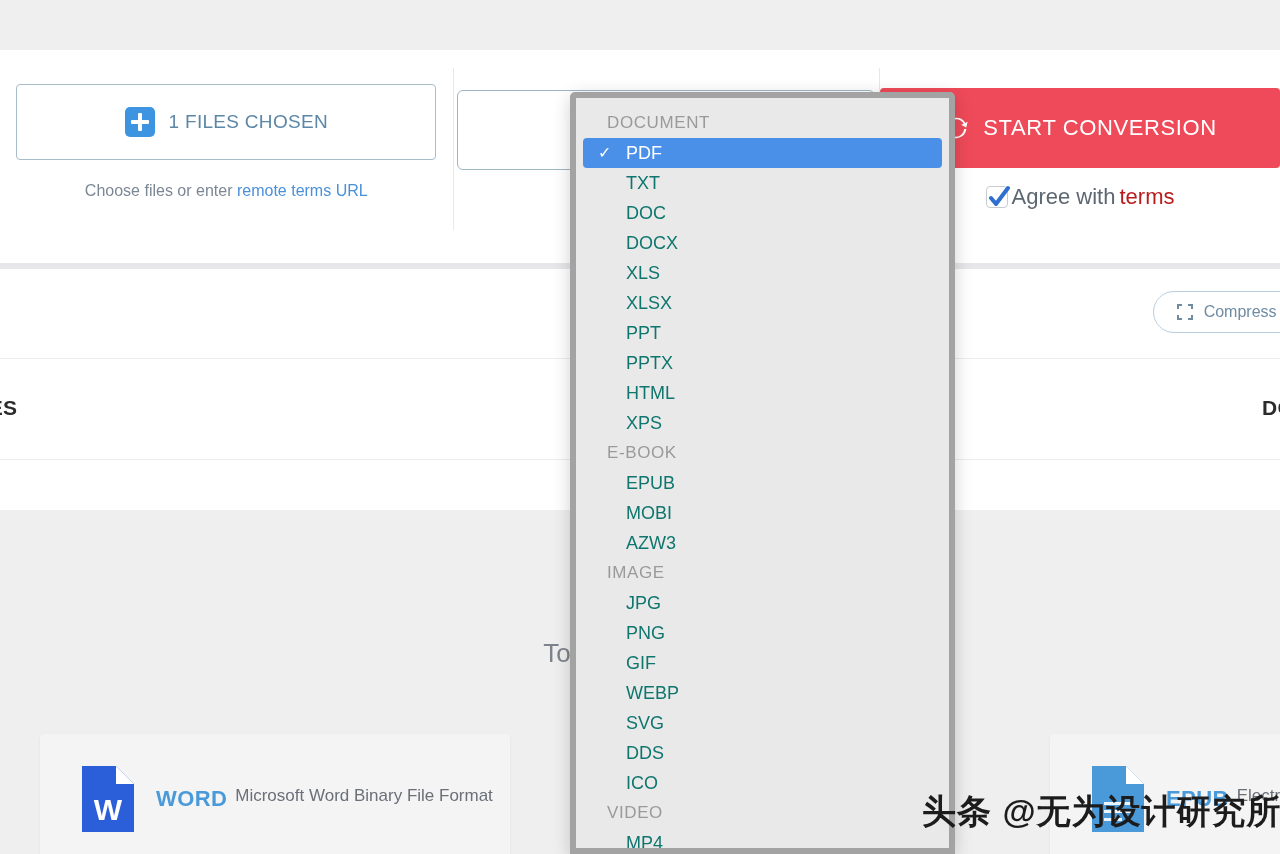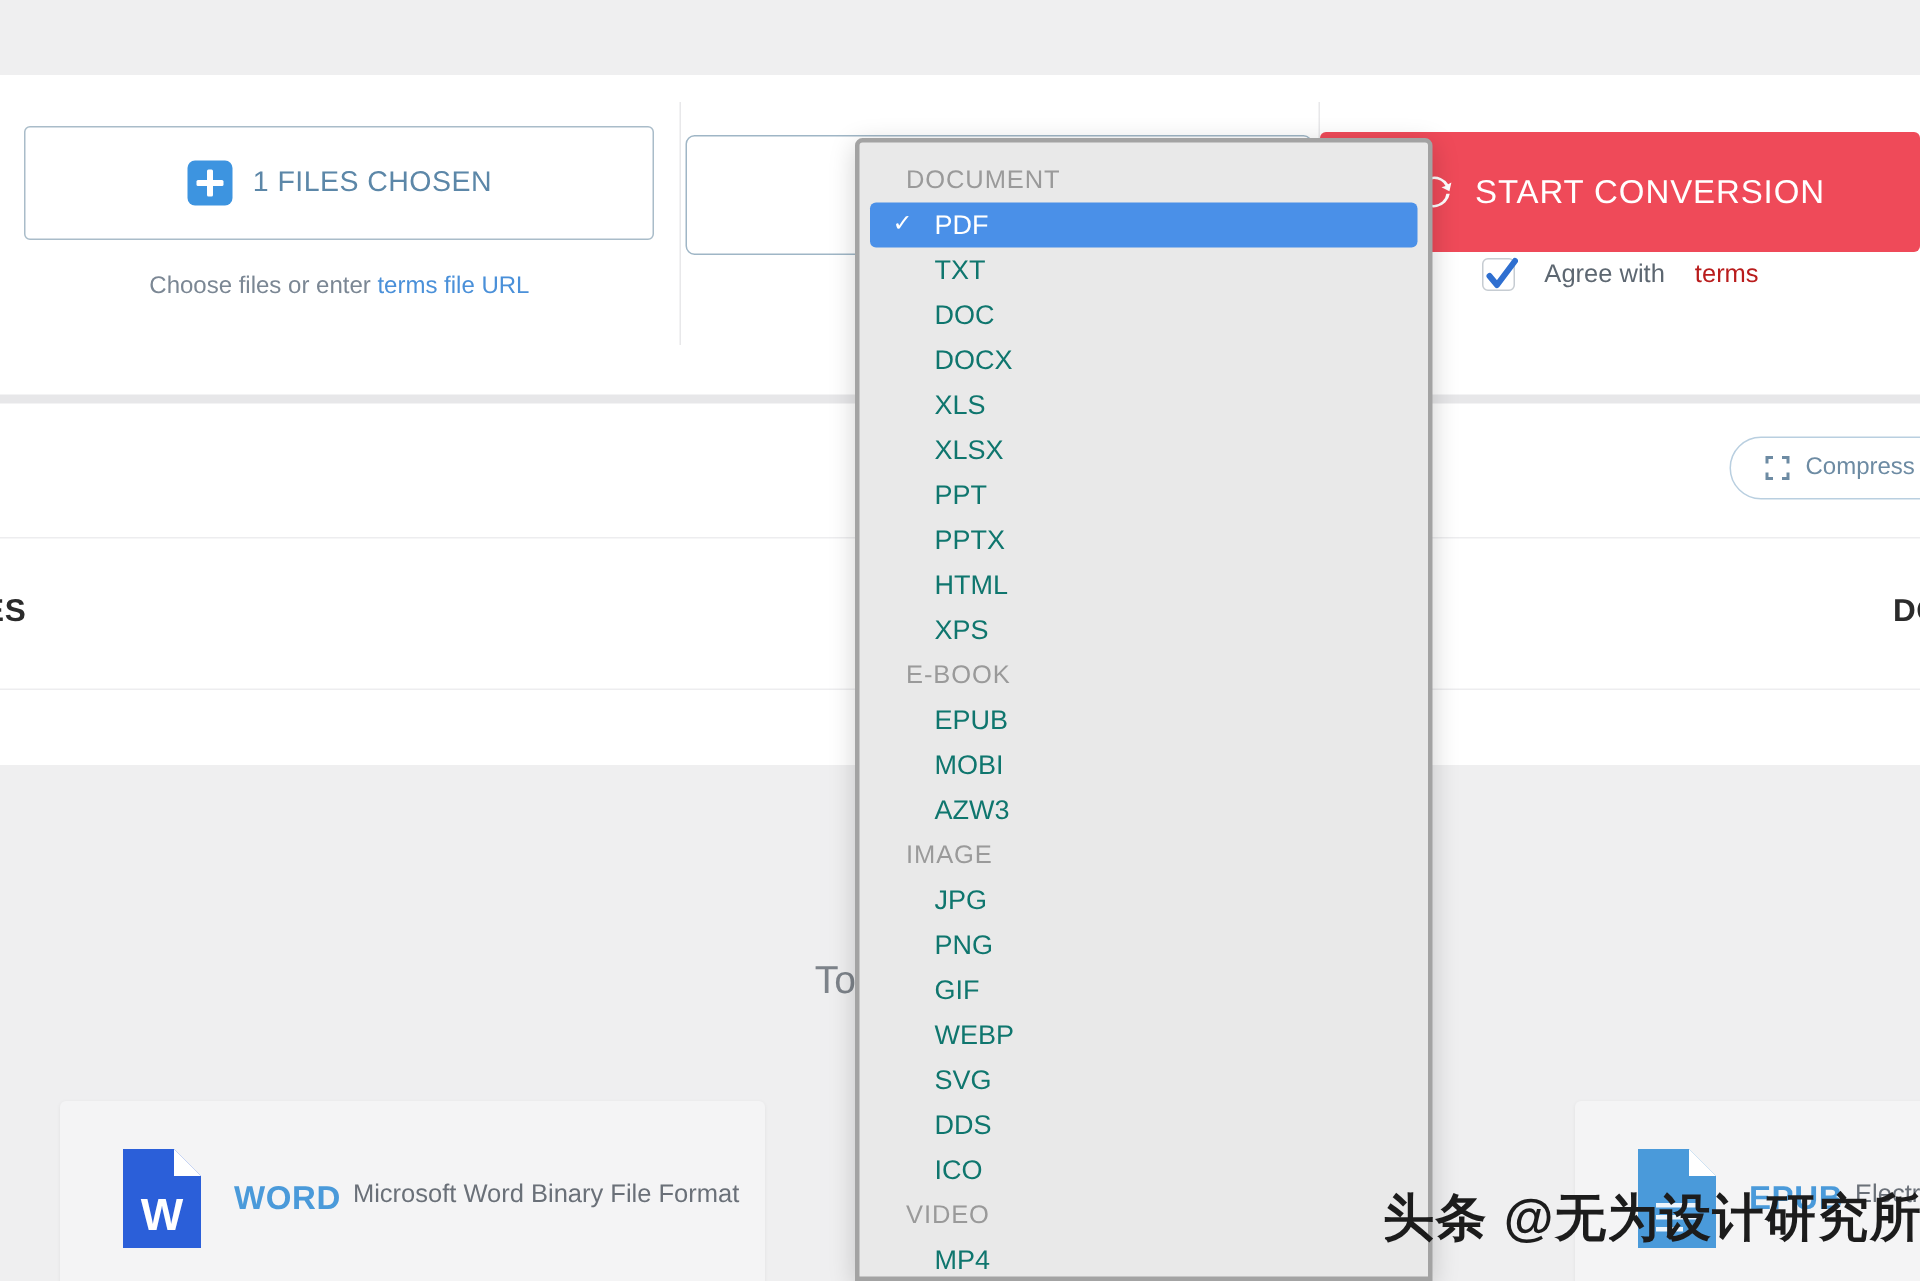--- a/index.html
+++ b/index.html
@@ -71,22 +71,22 @@
   }
 
   
   .start-btn {
     width: 400px; height: 80px; background: #ef4a59; border-radius: 4px;
     color: #fff; font-size: 22px; letter-spacing: .6px;
     display: flex; align-items: center; justify-content: center; gap: 14px;
     cursor: pointer; white-space: nowrap;
   }
   .refresh-icon { width: 26px; height: 26px; flex: none; }
-  .agree-row { margin-top: 4px; display: flex; align-items: center; gap: 20px;
-               font-size: 17px; color: #5d6771; white-space: nowrap; }
+  .agree-row { margin-top: 16px; display: flex; align-items: center; gap: 4px;
+               font-size: 22px; color: #5d6771; white-space: nowrap; }
   .checkbox {
     width: 22px; height: 22px; border: 1px solid #c6ccd2; border-radius: 4px;
     background: #fff; position: relative; flex: none;
   }
   .checkbox svg { position: absolute; left: 1px; top: -2px; }
   .agree-row a { color: #b91c1c; text-decoration: none; }
 
   
   .band-gray { position: absolute; left: 0; top: 213px; width: 1280px; height: 6px;
                background: #e7e7e9; }
@@ -139,21 +139,21 @@
 
   .doc-icon { width: 52px; height: 66px; flex: none; }
   .fc-text { display: flex; flex-direction: row; gap: 8px; }
   .fc-name { font-size: 22px; font-weight: bold; color: #4a9ada; letter-spacing: .4px; }
   .fc-desc { font-size: 17px; color: #6a7078; white-space: nowrap; }
 
   
   .dropdown {
     position: absolute; left: 570px; top: 92px; width: 385px; height: 762px;
     background: #e9e9e9;
-    border: 3px solid #a3a3a3;
+    border: 6px solid #a3a3a3;
     border-top-left-radius: 5px; border-top-right-radius: 5px;
     box-shadow: 0 4px 18px rgba(0,0,0,.18);
     overflow: hidden;
     padding-top: 10px;
     z-index: 50;
   }
   .dd-group {
     height: 30px; line-height: 30px; padding-left: 31px;
     font-size: 17px; color: #9a9a9a; letter-spacing: .6px;
   }
@@ -186,21 +186,21 @@
   <div class="converter-card">
 
     <div class="upper-row">
 
       <div class="cell cell-chooser">
         <div class="choose-box">
           <span class="plus-icon"></span>
           <span class="choose-label">1 FILES CHOSEN</span>
         </div>
         <div class="choose-sub">
-          <span>Choose files or enter </span><a href="#">terms file URL</a>
+          <span>Choose files or enter </span><a href="#">remote terms URL</a>
         </div>
       </div>
 
       <div class="cell-divider"></div>
 
       <div class="cell cell-format">
         <div class="format-select">
           <span class="format-chevron"></span>
         </div>
       </div>

